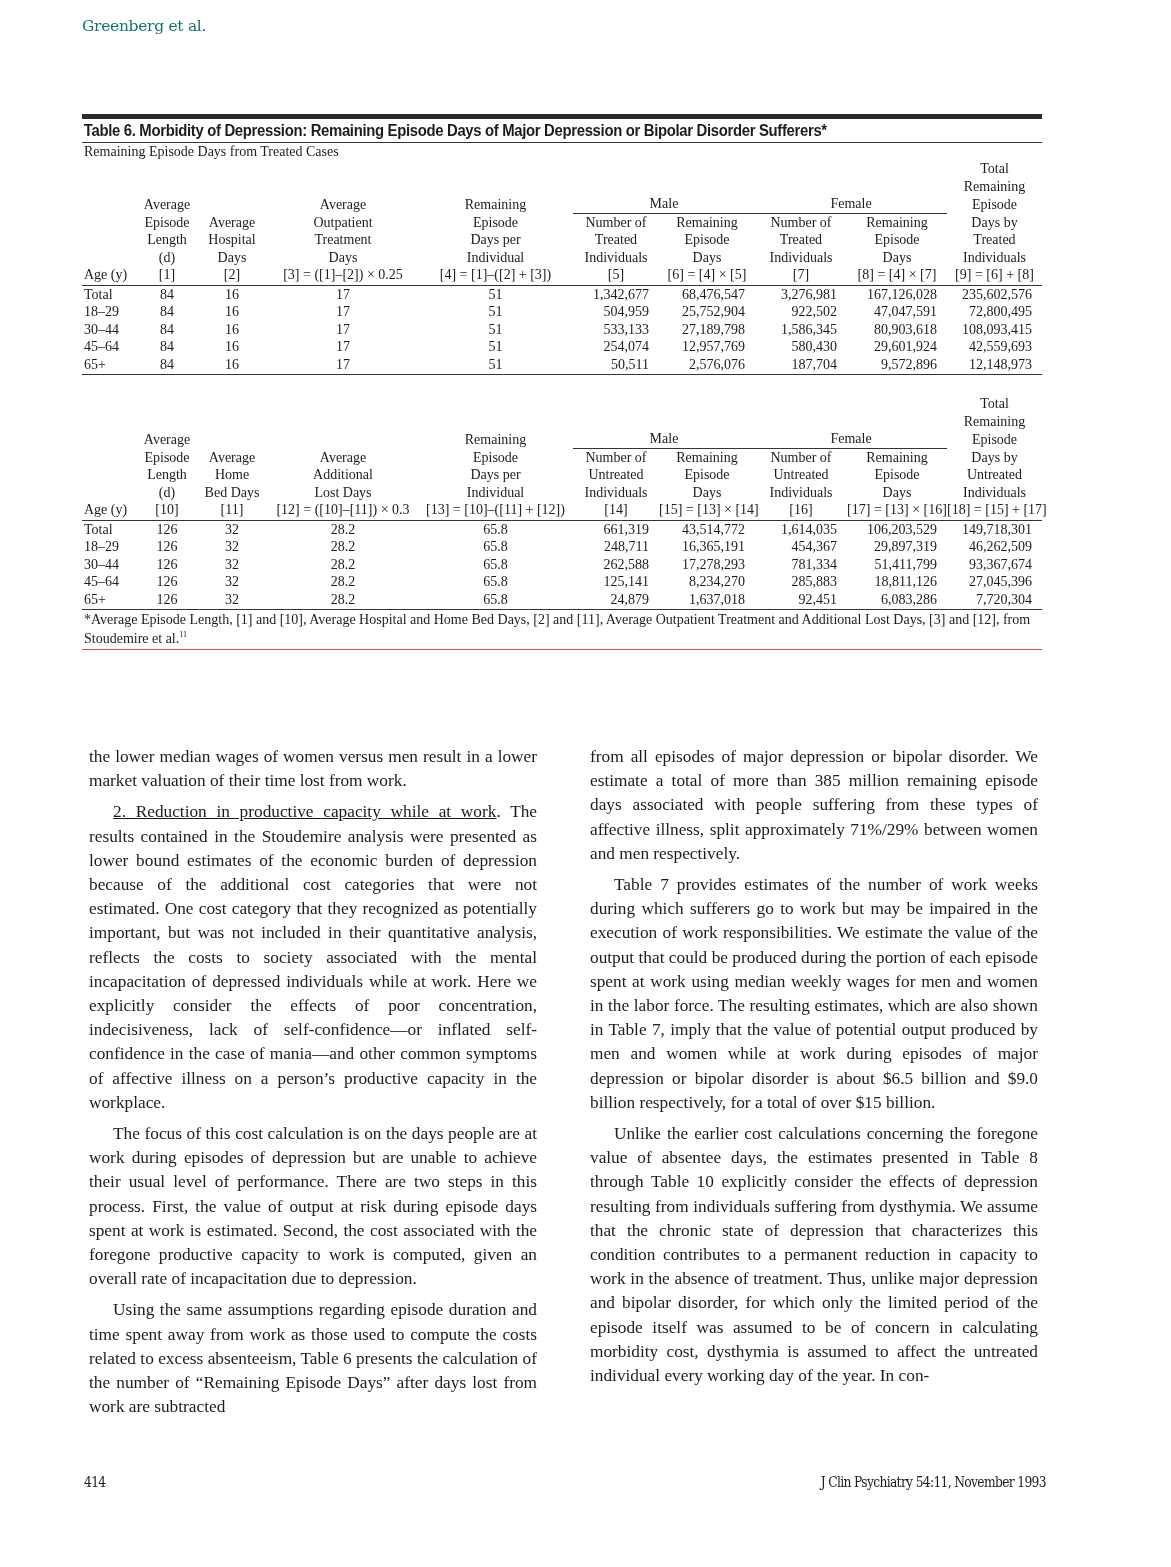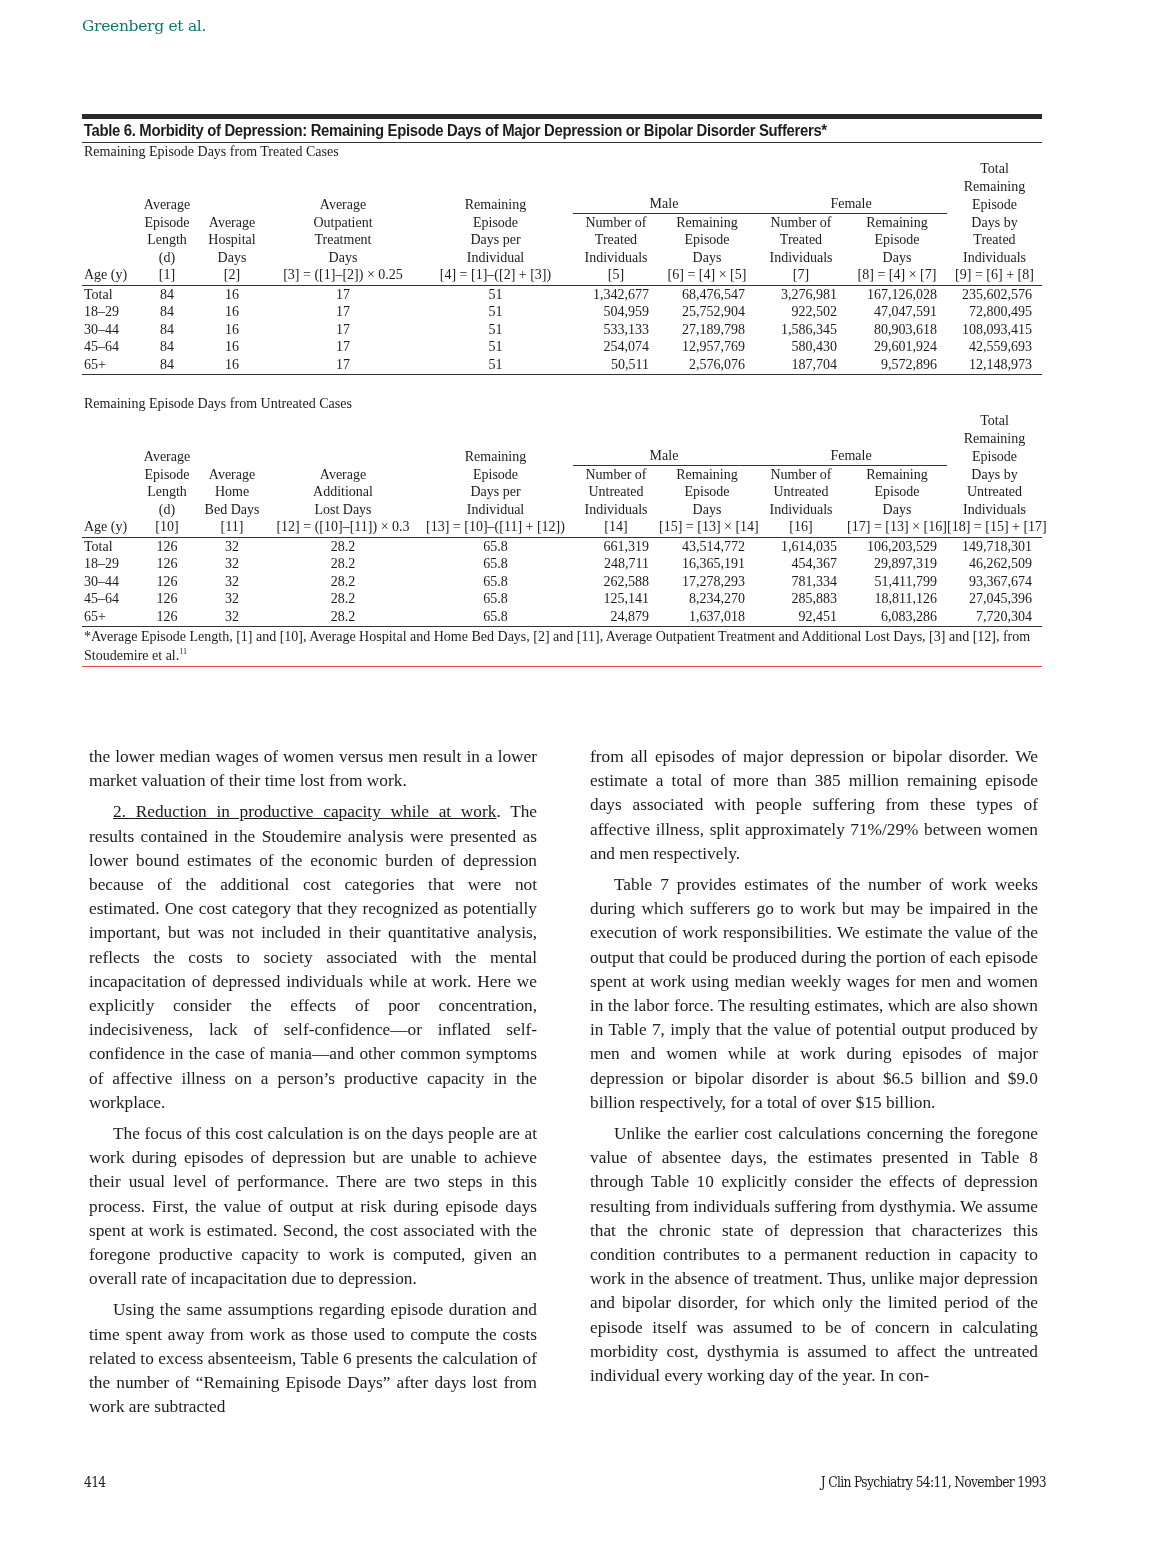--- a/index.html
+++ b/index.html
@@ -202,21 +202,20 @@
           <td class="num">2,576,076</td>
           <td class="num">187,704</td>
           <td class="num">9,572,896</td>
           <td class="num">12,148,973</td>
         </tr>
       </tbody>
   </table>
 
   <div class="spacer"></div>
 
-  <div class="section-label">Remaining Episode Days from Untreated Cases</div>
   <table class="data" id="untreated-table">
     <colgroup>
       <col style="width:56px">
         <col style="width:58px">
         <col style="width:72px">
         <col style="width:150px">
         <col style="width:155px">
       <col style="width:86px">
         <col style="width:96px">
         <col style="width:92px">

